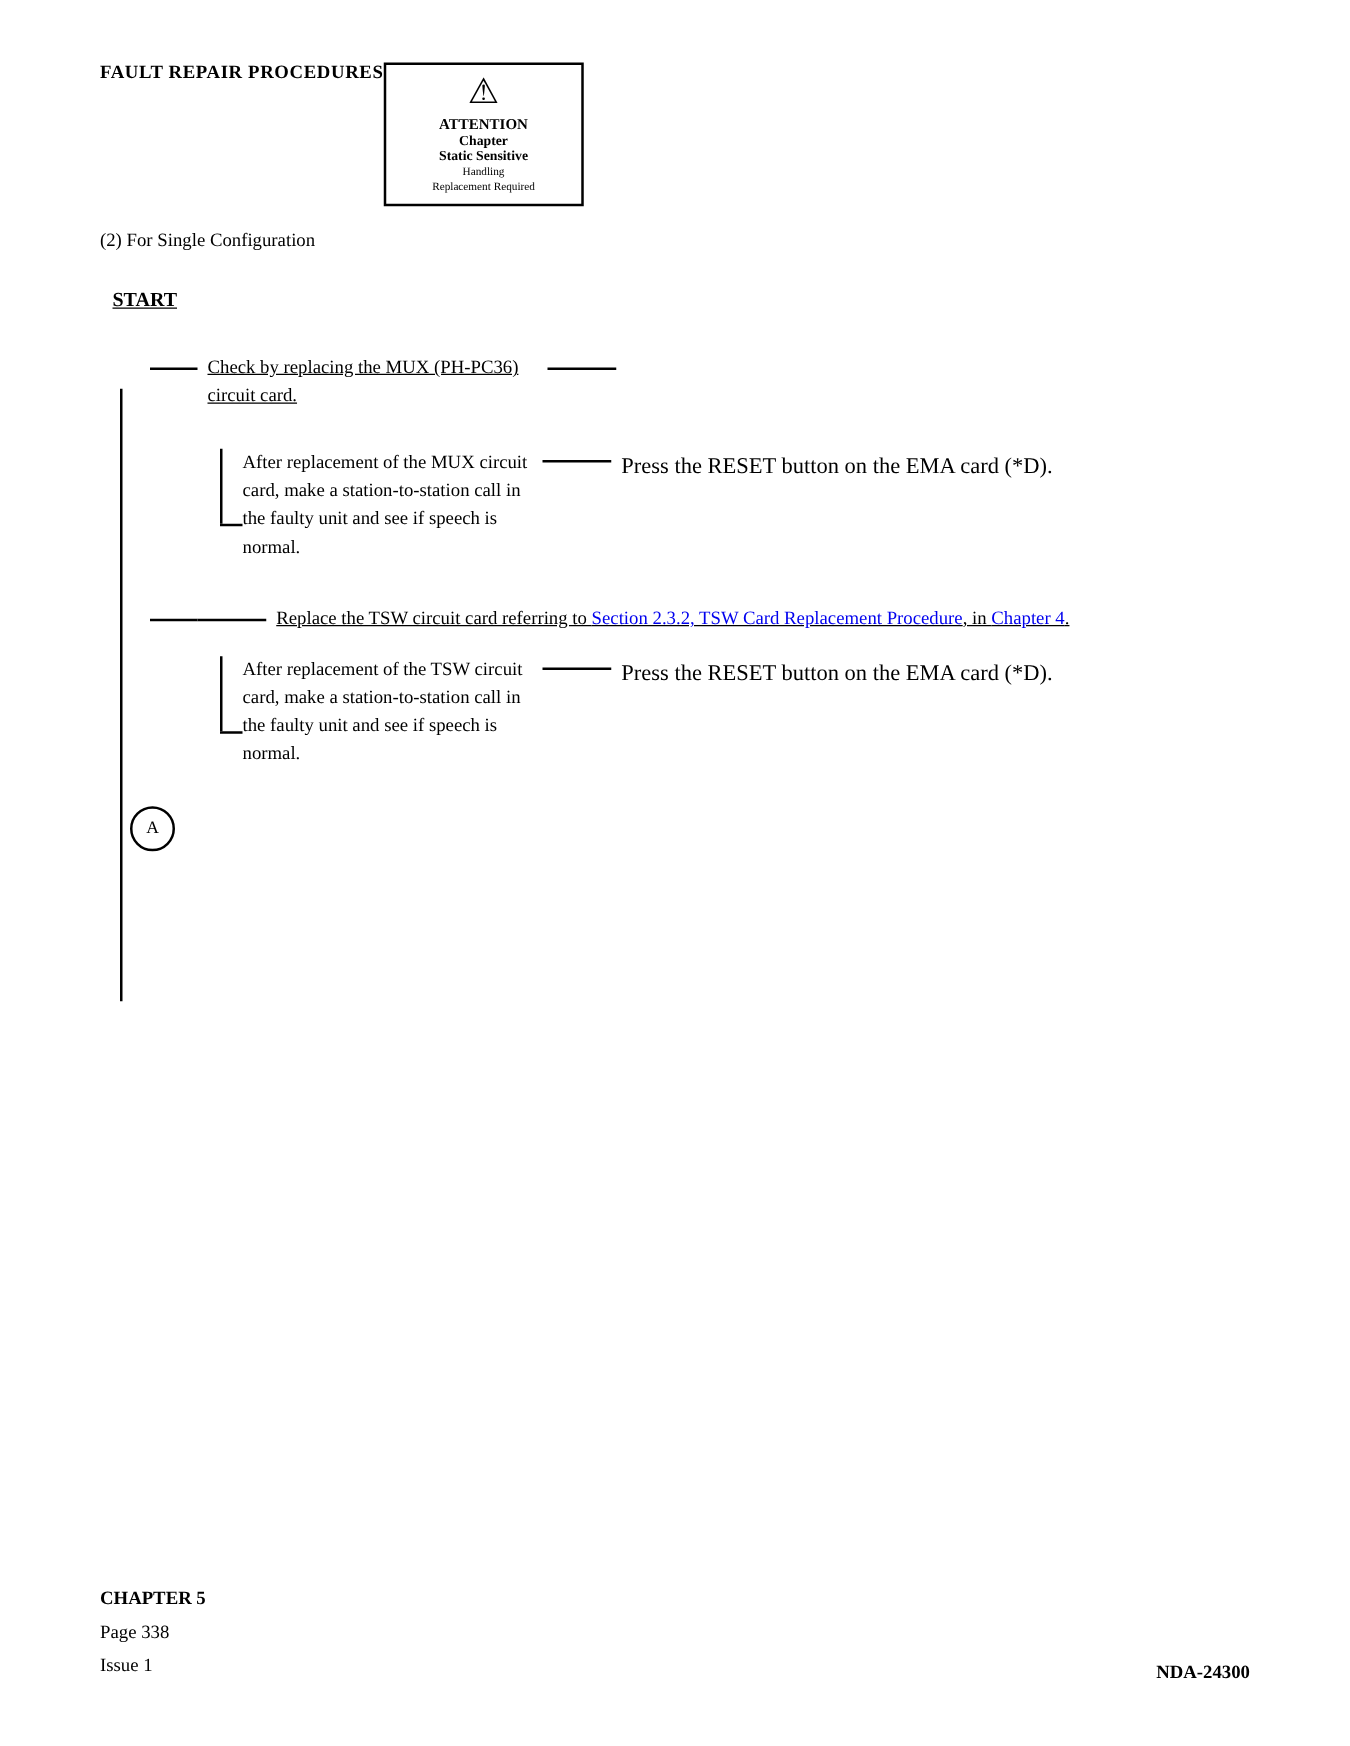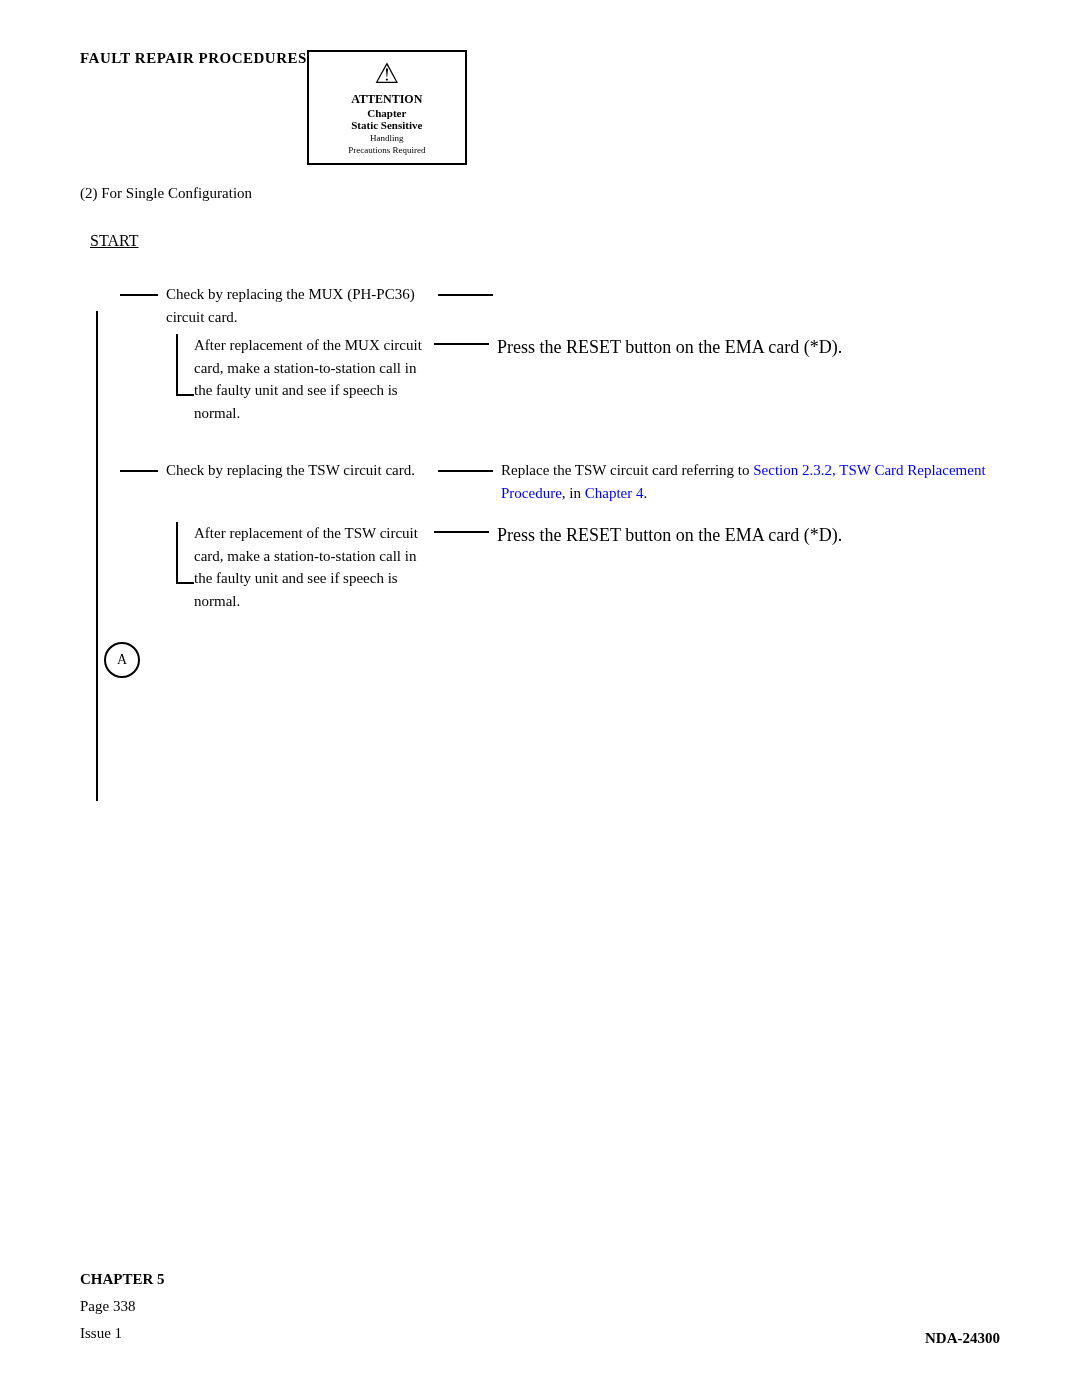--- a/index.html
+++ b/index.html
@@ -72,21 +72,21 @@
 
     
     .config-line {
       margin-bottom: 30px;
       font-size: 15px;
     }
 
     .start-label {
       text-decoration: underline;
       font-size: 16px;
-      font-weight: normal;
+      font-weight: bold;
       margin-bottom: 15px;
       display: inline-block;
     }
 
     .link-blue {
       color: #0000EE;
       text-decoration: none;
     }
 
     
@@ -142,20 +142,21 @@
     }
 
     .fc-block {
       position: relative;
       margin-bottom: 0;
     }
 
     .fc-top-row {
       display: flex;
       align-items: flex-start;
+      text-decoration: underline;
     }
 
     .fc-dash {
       width: 38px;
       height: 2px;
       background: #000;
       margin-top: 11px;
       flex-shrink: 0;
     }
 
@@ -223,21 +224,21 @@
 
   <div class="page-header">
     <div class="header-title">FAULT REPAIR PROCEDURES</div>
     <div class="static-sensitive-box">
       
       <span class="triangle-icon">⚠</span>
       <span class="attention-text">ATTENTION</span>
       <span class="contents-text">Chapter</span><br>
       <span class="static-text">Static Sensitive</span><br>
       <span class="small-text">Handling</span><br>
-      <span class="small-text">Precautions Required</span>
+      <span class="small-text">Replacement Required</span>
     </div>
   </div>
 
   <div class="config-line">(2)   For Single Configuration</div>
 
   <div style="margin-bottom: 18px; margin-left: 10px;">
     <span class="start-label">START</span>
   </div>
 
   <div class="fc-wrapper">
@@ -247,21 +248,21 @@
     <div class="fc-block">
 
       <div class="fc-top-row">
         <div class="fc-dash"></div>
         <div class="fc-left-text">
           <span>Check by replacing the MUX (PH-PC36) circuit card.</span>
         </div>
         <div class="fc-mid-line"></div>
       </div>
 
-      <div class="fc-sub-row" style="margin-top: 6px;">
+      <div class="fc-sub-row" style="margin-top: 31px;">
 
         <div style="width: 36px; flex-shrink: 0; position: relative; height: 80px;">
           <div style="position: absolute; left: 18px; top: 0; width: 2px; height: 60px; background: #000;"></div>
           <div style="position: absolute; left: 18px; top: 60px; width: 18px; height: 2px; background: #000;"></div>
         </div>
         <div class="fc-sub-inner-text" style="width: 240px;">
           <span>After replacement of the MUX circuit card, make a station-to-station call in the faulty unit and see if speech is normal.</span>
         </div>
         <div class="fc-sub-mid-line" style="margin-top: 9px;"></div>
         <div class="fc-sub-right-text">
@@ -269,23 +270,20 @@
         </div>
       </div>
     </div>
 
     <div class="spacer-between"></div>
 
     <div class="fc-block">
 
       <div class="fc-top-row">
         <div class="fc-dash"></div>
-        <div class="fc-left-text">
-          <span>Check by replacing the TSW circuit card.</span>
-        </div>
         <div class="fc-mid-line" style="margin-top:11px;"></div>
         <div class="fc-right-text">
           <span>Replace the TSW circuit card referring to </span><a class="link-blue" href="#"><span>Section 2.3.2, TSW Card Replacement Procedure</span></a><span>, in </span><a class="link-blue" href="#"><span>Chapter 4</span></a><span>.</span>
         </div>
       </div>
 
       <div class="fc-sub-row" style="margin-top: 18px;">
         <div style="width: 36px; flex-shrink: 0; position: relative; height: 80px;">
           <div style="position: absolute; left: 18px; top: 0; width: 2px; height: 60px; background: #000;"></div>
           <div style="position: absolute; left: 18px; top: 60px; width: 18px; height: 2px; background: #000;"></div>

